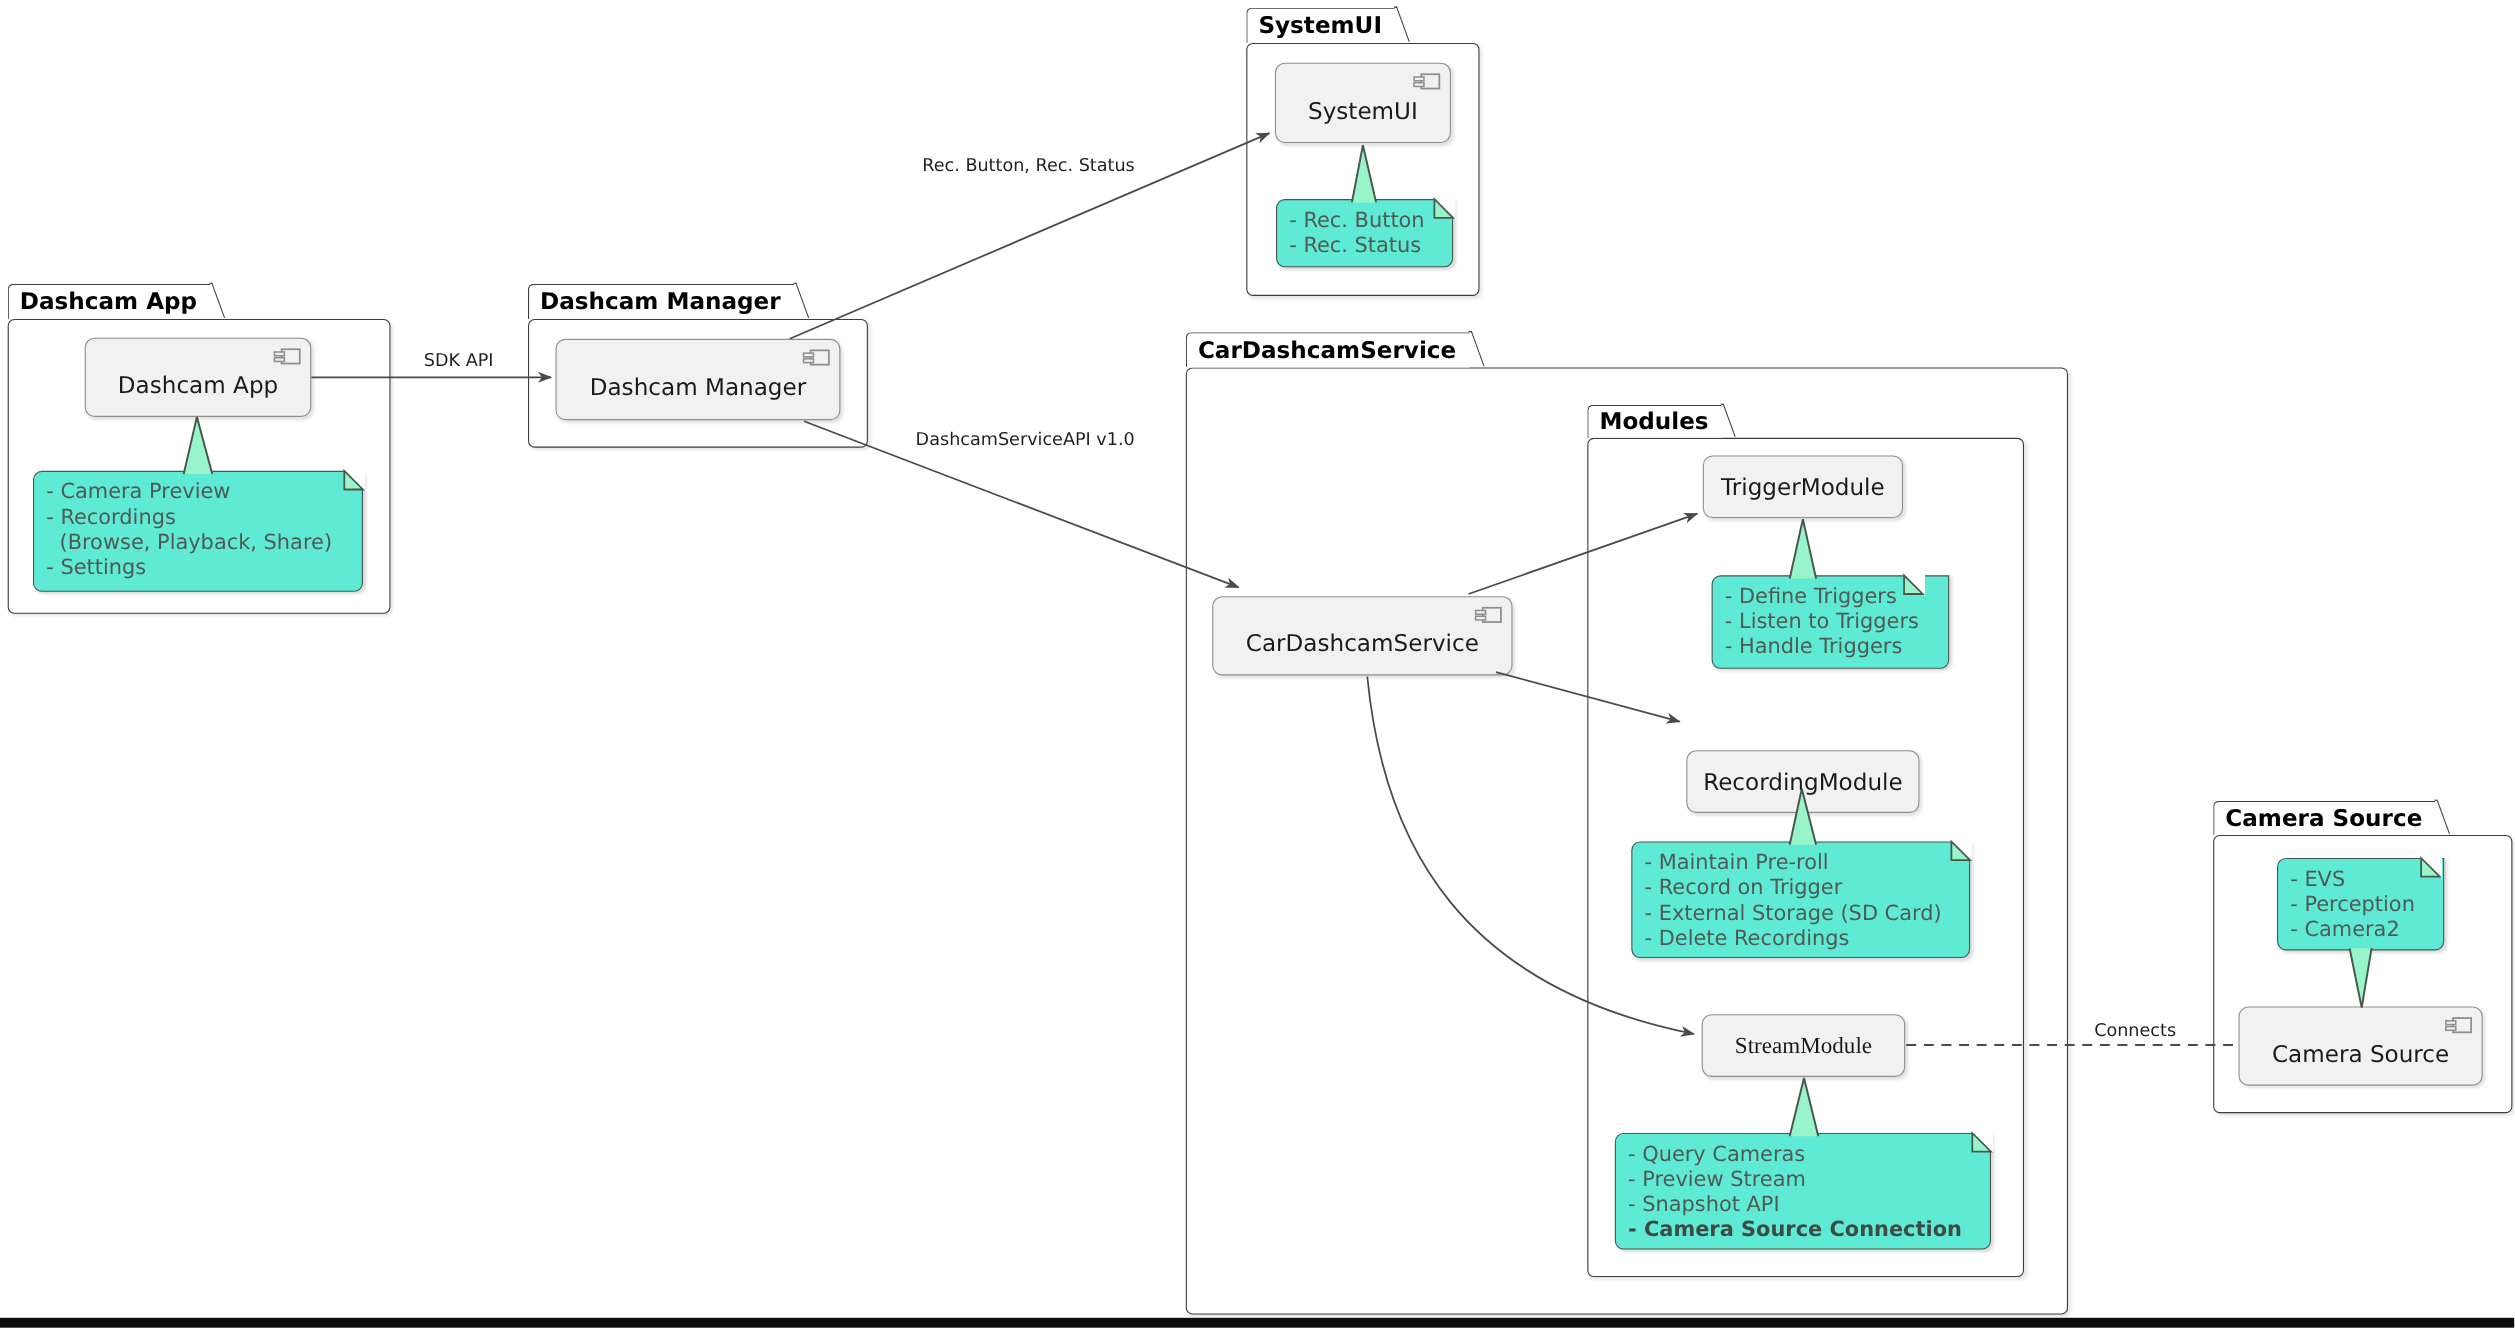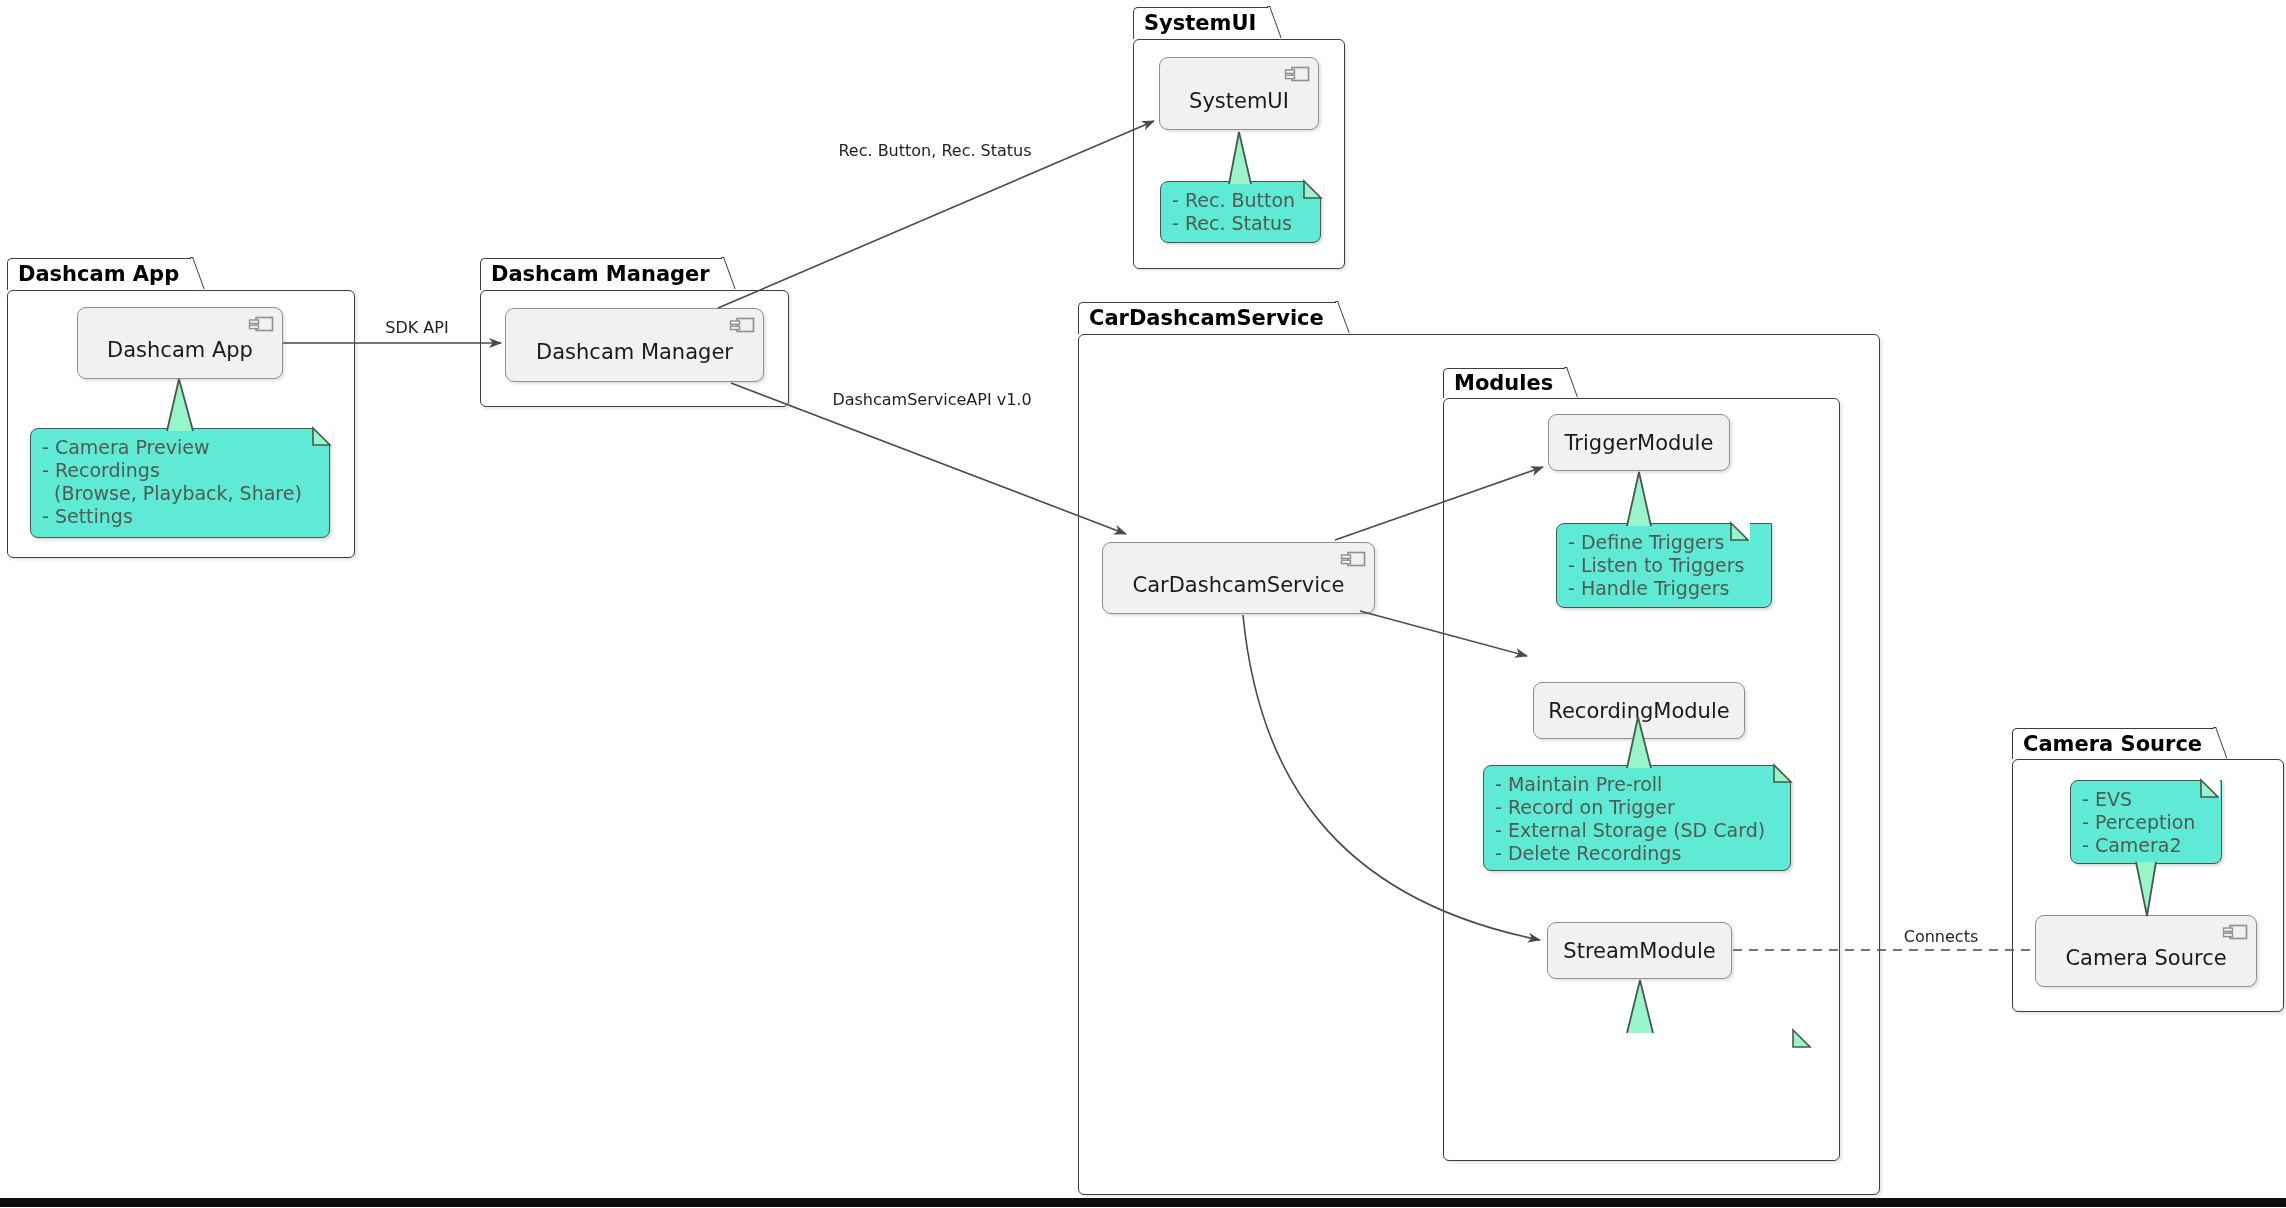--- a/index.html
+++ b/index.html
@@ -100,21 +100,21 @@
   </div>
 
   <div class="comp" style="left:1548px;top:414px;width:182px;height:57px;text-align:right;">
     <span>TriggerModule</span>
   </div>
 
   <div class="comp" style="left:1533px;top:659px;width:212px;height:57px;margin-top:23px;">
     <span>RecordingModule</span>
   </div>
 
-  <div class="comp" style="left:1547px;top:922px;width:185px;height:57px;">
+  <div class="comp" style="left:1547px;top:922px;width:185px;height:57px;font-family:Liberation Serif, serif;">
     <span>StreamModule</span>
   </div>
 
   <div class="comp has-icon" style="left:2035px;top:915px;width:222px;height:72px;">
     <span class="cicon">
       <svg width="26" height="18">
           <rect x="8" y="1.5" width="16.5" height="13" fill="none" stroke="#8f8f8f" stroke-width="1.6"></rect>
           <rect x="1.5" y="4" width="9" height="3.4" fill="#f1f1f1" stroke="#8f8f8f" stroke-width="1.4"></rect>
           <rect x="1.5" y="9.2" width="9" height="3.4" fill="#f1f1f1" stroke="#8f8f8f" stroke-width="1.4"></rect>
         </svg>
@@ -140,20 +140,26 @@
     <div class="note-line">- Handle Triggers</div>
   </div>
 
   <div class="note" style="left:1483px;top:765px;width:308px;height:106px;">
     <div class="note-line">- Maintain Pre-roll</div>
     <div class="note-line">- Record on Trigger</div>
     <div class="note-line">- External Storage (SD Card)</div>
     <div class="note-line">- Delete Recordings</div>
   </div>
 
+  <div class="note" style="left:1468px;top:1030px;width:342px;height:106px;">
+    <div class="note-line">- Query Cameras</div>
+    <div class="note-line">- Preview Stream</div>
+    <div class="note-line">- Snapshot API</div>
+    <div class="note-line bold">- Camera Source Connection</div>
+  </div>
 
   <div class="note" style="left:2070px;top:780px;width:152px;height:84px;">
     <div class="note-line">- EVS</div>
     <div class="note-line">- Perception</div>
     <div class="note-line">- Camera2</div>
   </div>
 
   <div class="edge-label" style="left:417px;top:327px;text-align:center;">SDK API</div>
   <div class="edge-label" style="left:935px;top:150px;">Rec. Button, Rec. Status</div>
   <div class="edge-label" style="left:932px;top:399px;">DashcamServiceAPI v1.0</div>

